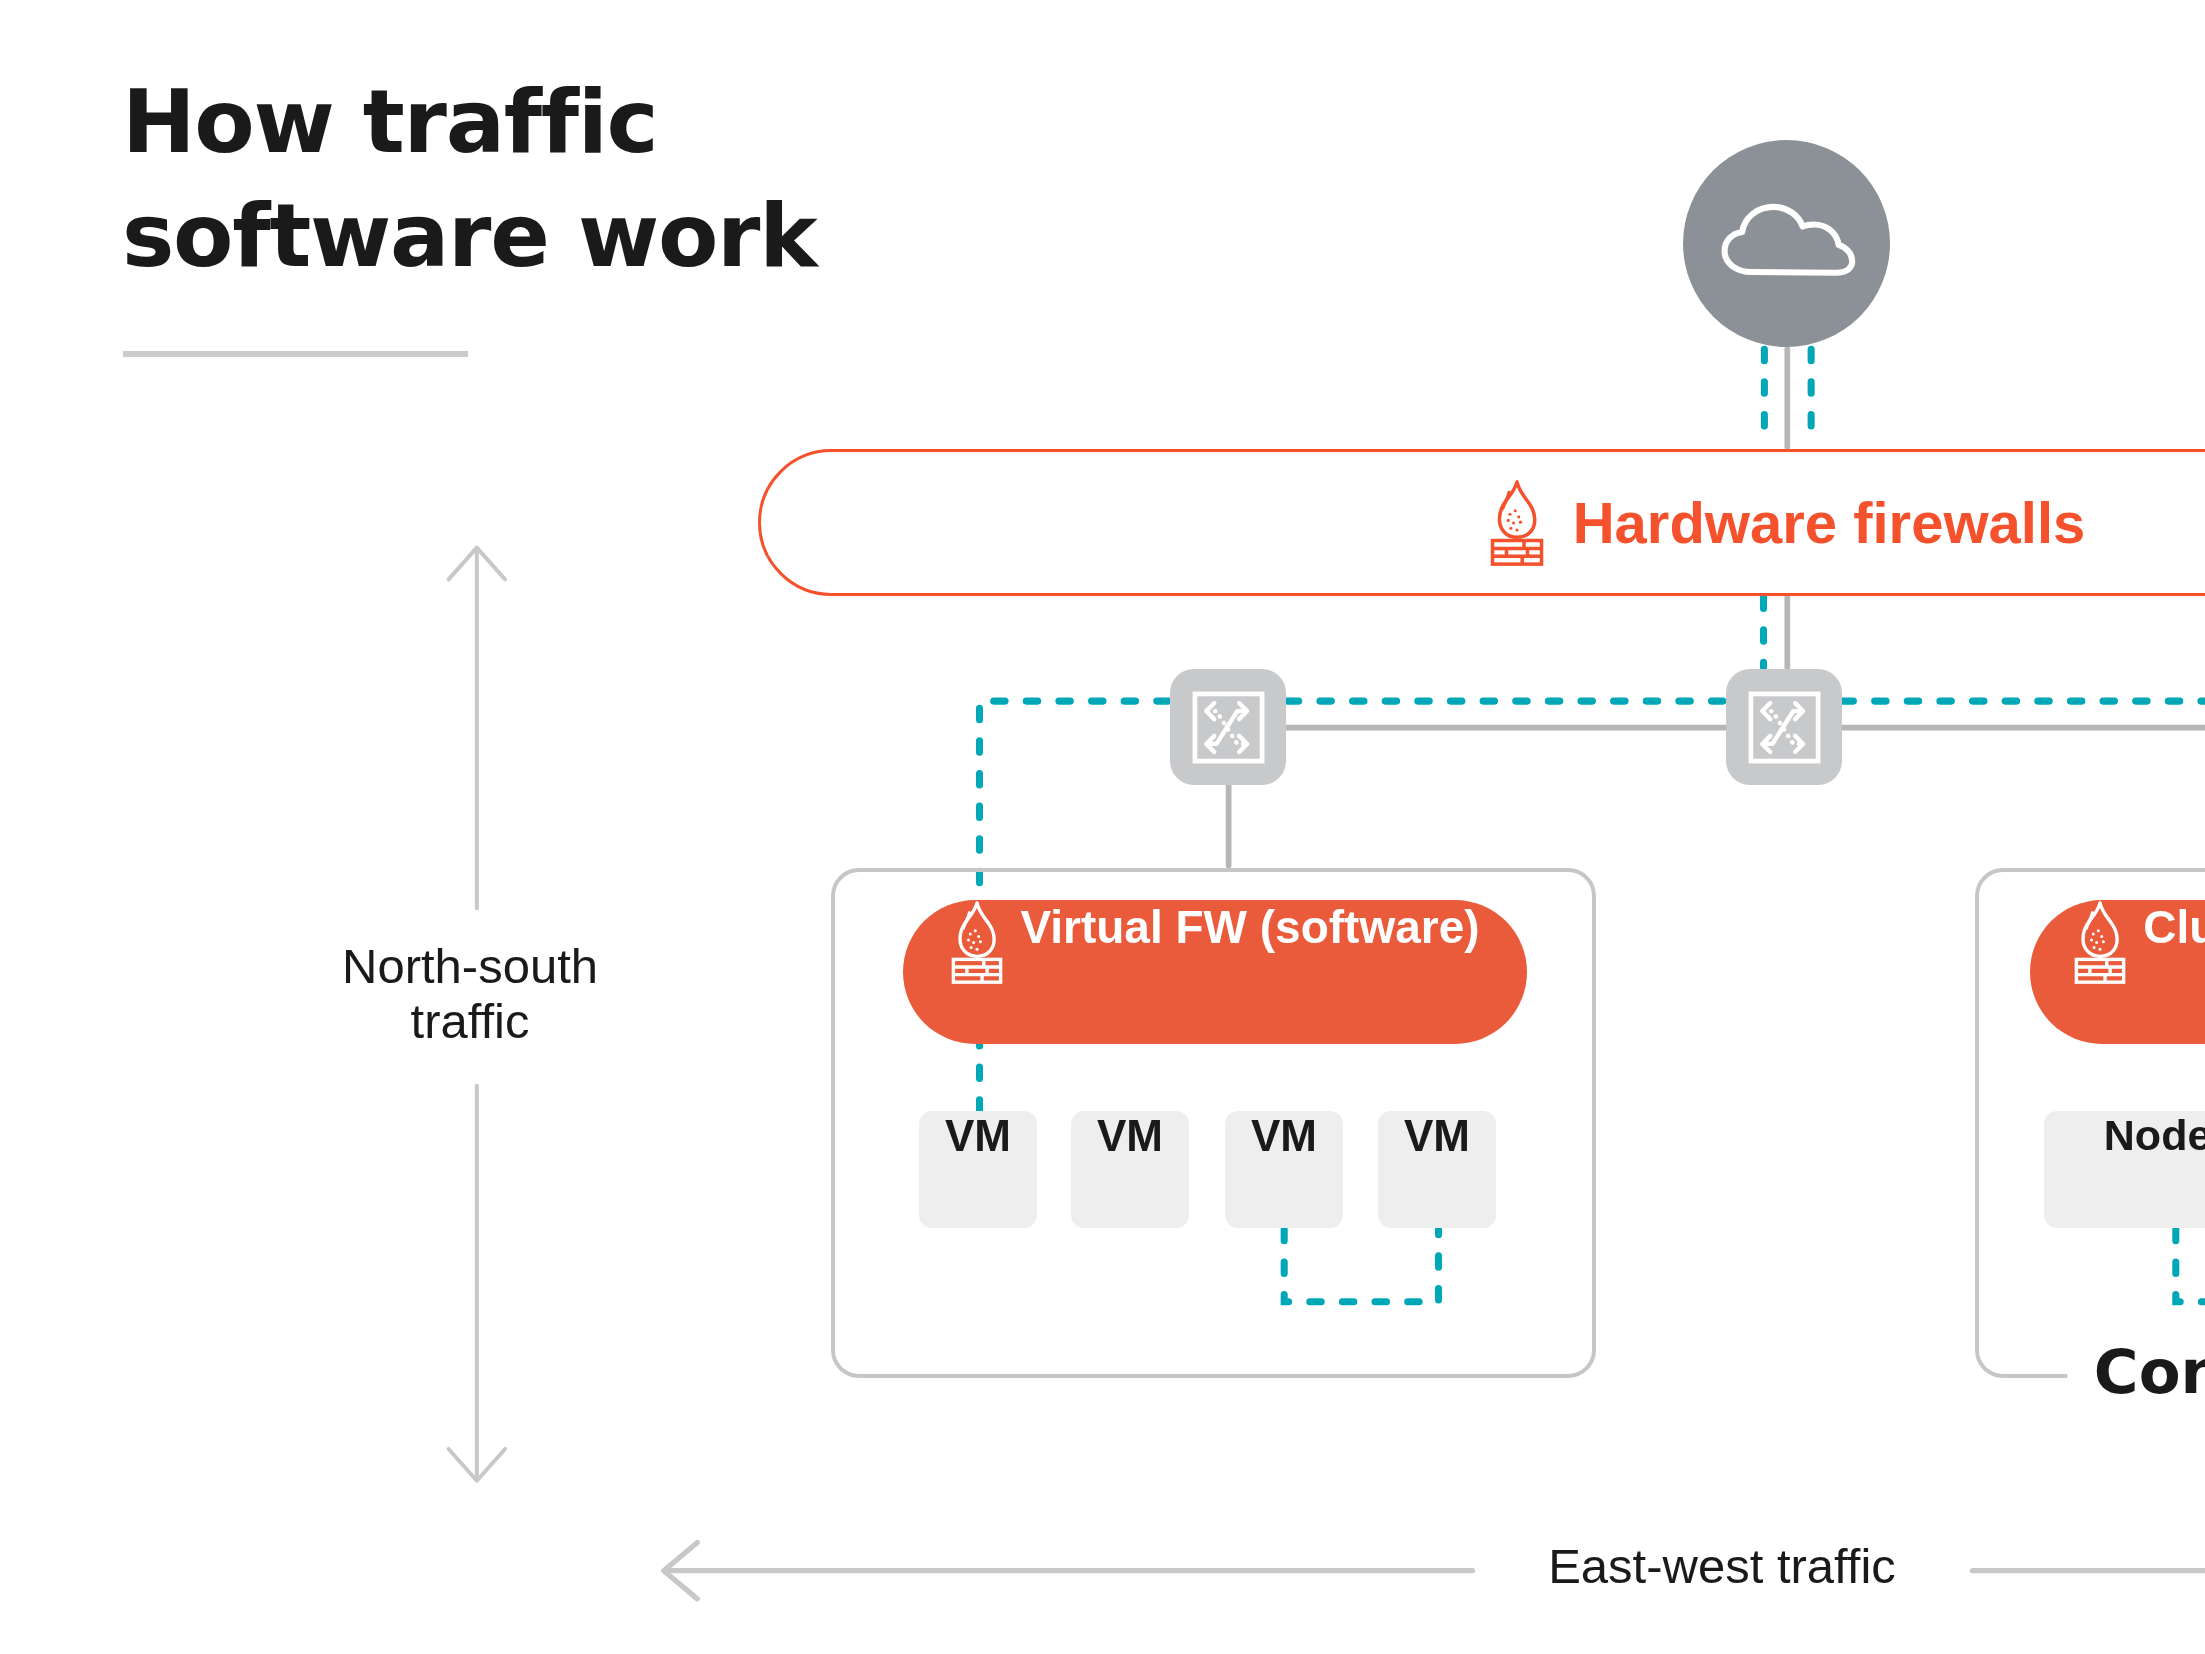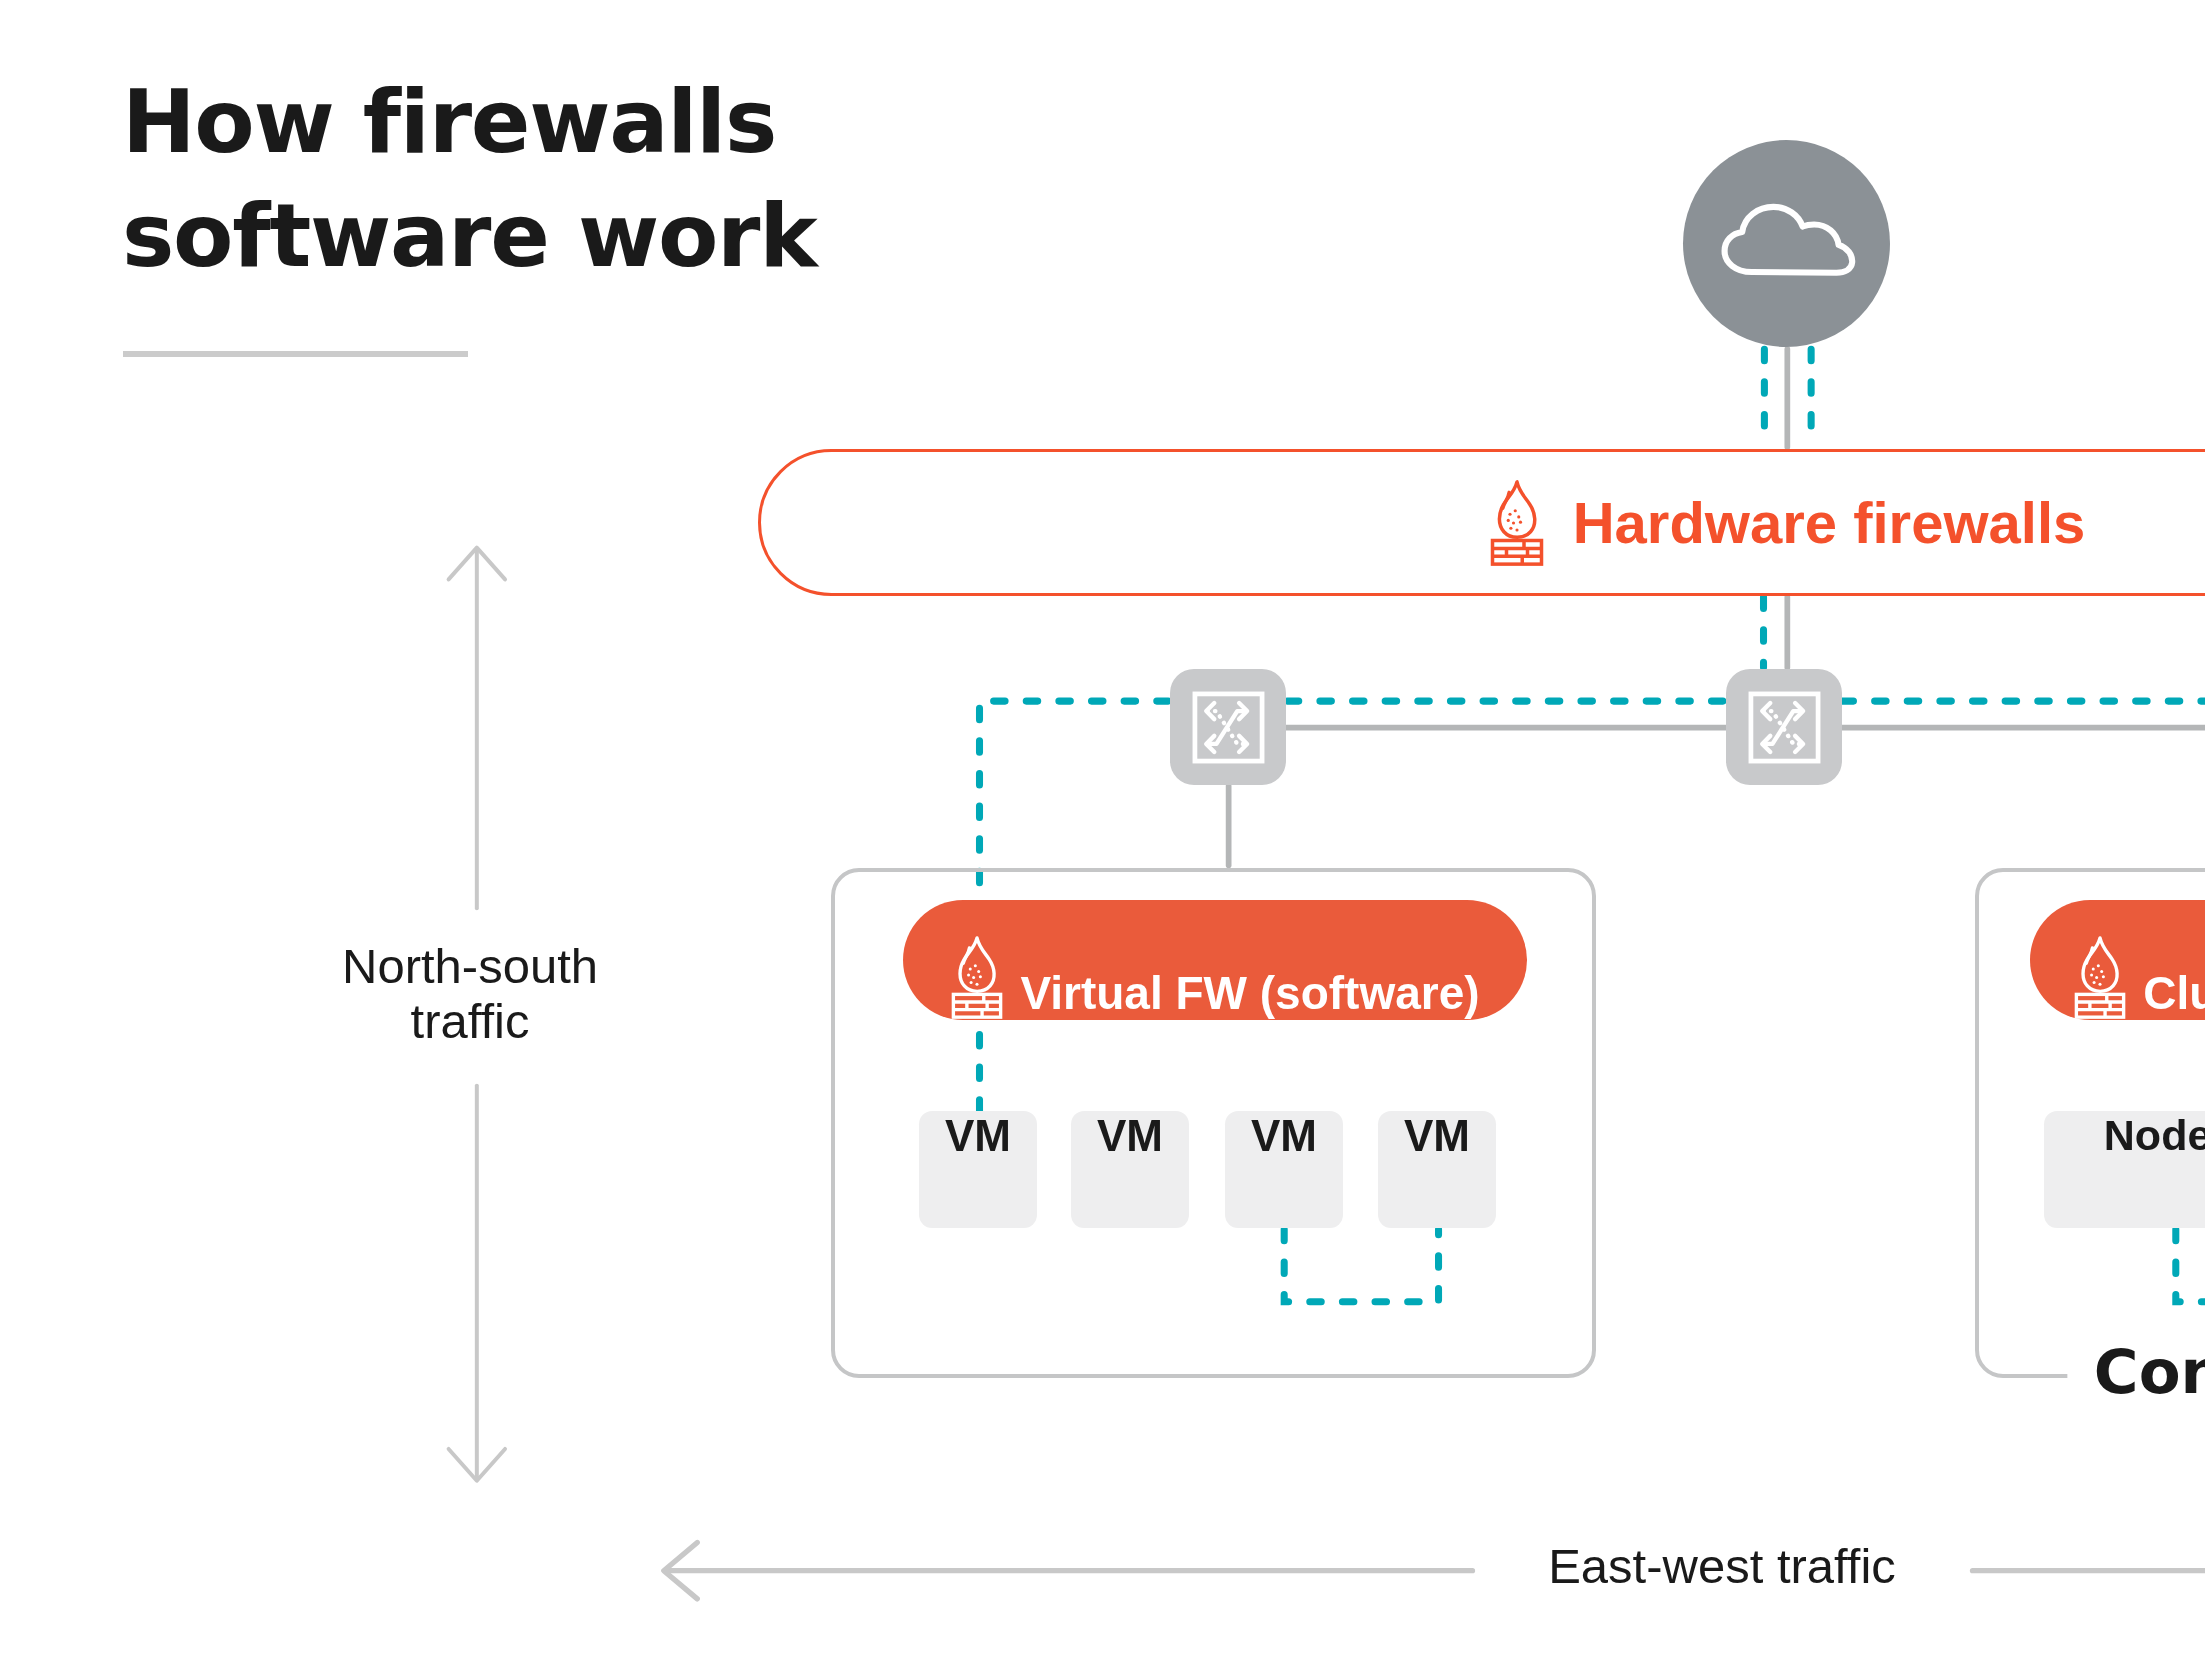--- a/index.html
+++ b/index.html
@@ -45,22 +45,22 @@
   
   .host{border:4px solid var(--host-border);border-radius:28px;background:transparent}
   #host-virt{left:831px;top:868px;width:765px;height:510px}
   #host-cont{left:1975px;top:868px;width:747px;height:510px}
   .host-label{top:1336px;transform:translateX(-50%);background:#fff;padding:0 26.5px;
               font-size:61px;font-weight:700;white-space:nowrap;
               font-family:"DejaVu Sans","Liberation Sans",sans-serif}
   #vh-label{left:1227px} #ch-label{left:2348px}
 
   
-  .pill{height:120px;border-radius:72px;background:var(--orange-fill);color:#fff;
-        display:flex;align-items:flex-end;justify-content:center;gap:16px}
+  .pill{height:144px;border-radius:72px;background:var(--orange-fill);color:#fff;
+        display:flex;align-items:flex-start;justify-content:center;gap:16px}
   #pill-virt{left:903px;top:900px;width:624px}
   #pill-cont{left:2030px;top:900px;width:632px}
   .pill-label{font-size:46px;font-weight:700;color:#fff;white-space:nowrap}
 
   
   .vmbox,.nodebox{top:1111px;height:117px;border-radius:13.2px;background:var(--box-fill);
         display:flex;justify-content:center;font-weight:700}
   .vmbox{width:118px;font-size:44px}
   .nodebox{width:263px;font-size:43px}
   #vm1{left:919px} #vm2{left:1071px} #vm3{left:1225px} #vm4{left:1378px}
@@ -110,21 +110,21 @@
 
     <g class="wire-arrow ew">
       <path d="M1508 3562 H3338"></path>
       <path d="M4472 3562 H6238"></path>
       <path d="M1580 3498 L1504 3562 L1580 3626"></path>
       <path d="M6166 3498 L6242 3562 L6166 3626"></path>
     </g>
   </svg>
 
   <div class="abs title">
-    <div>How firewalls</div>
+    <div>How traffic</div>
     <div>software work</div>
   </div>
   <div class="abs rule"></div>
 
   <div class="abs cloud-circle">
     <svg width="150" height="95" viewBox="0 0 110 70">
       <path fill="none" stroke="#fff" stroke-width="4.5" stroke-linejoin="round" d="M29 56 C17 56 9 49 9 40.5 C9 33 14.5 27.5 22 26.5 C23.5 15.5 33.5 8 45 8
            C55 8 63.5 14 66.5 22.5 C69 21.5 72 21 75 21 C84.5 21 92 27.5 93 36
            C99.5 38 103.5 43.5 103 49 C102.5 54 97.5 56.5 91.5 56.5 Z"></path>
     </svg>

